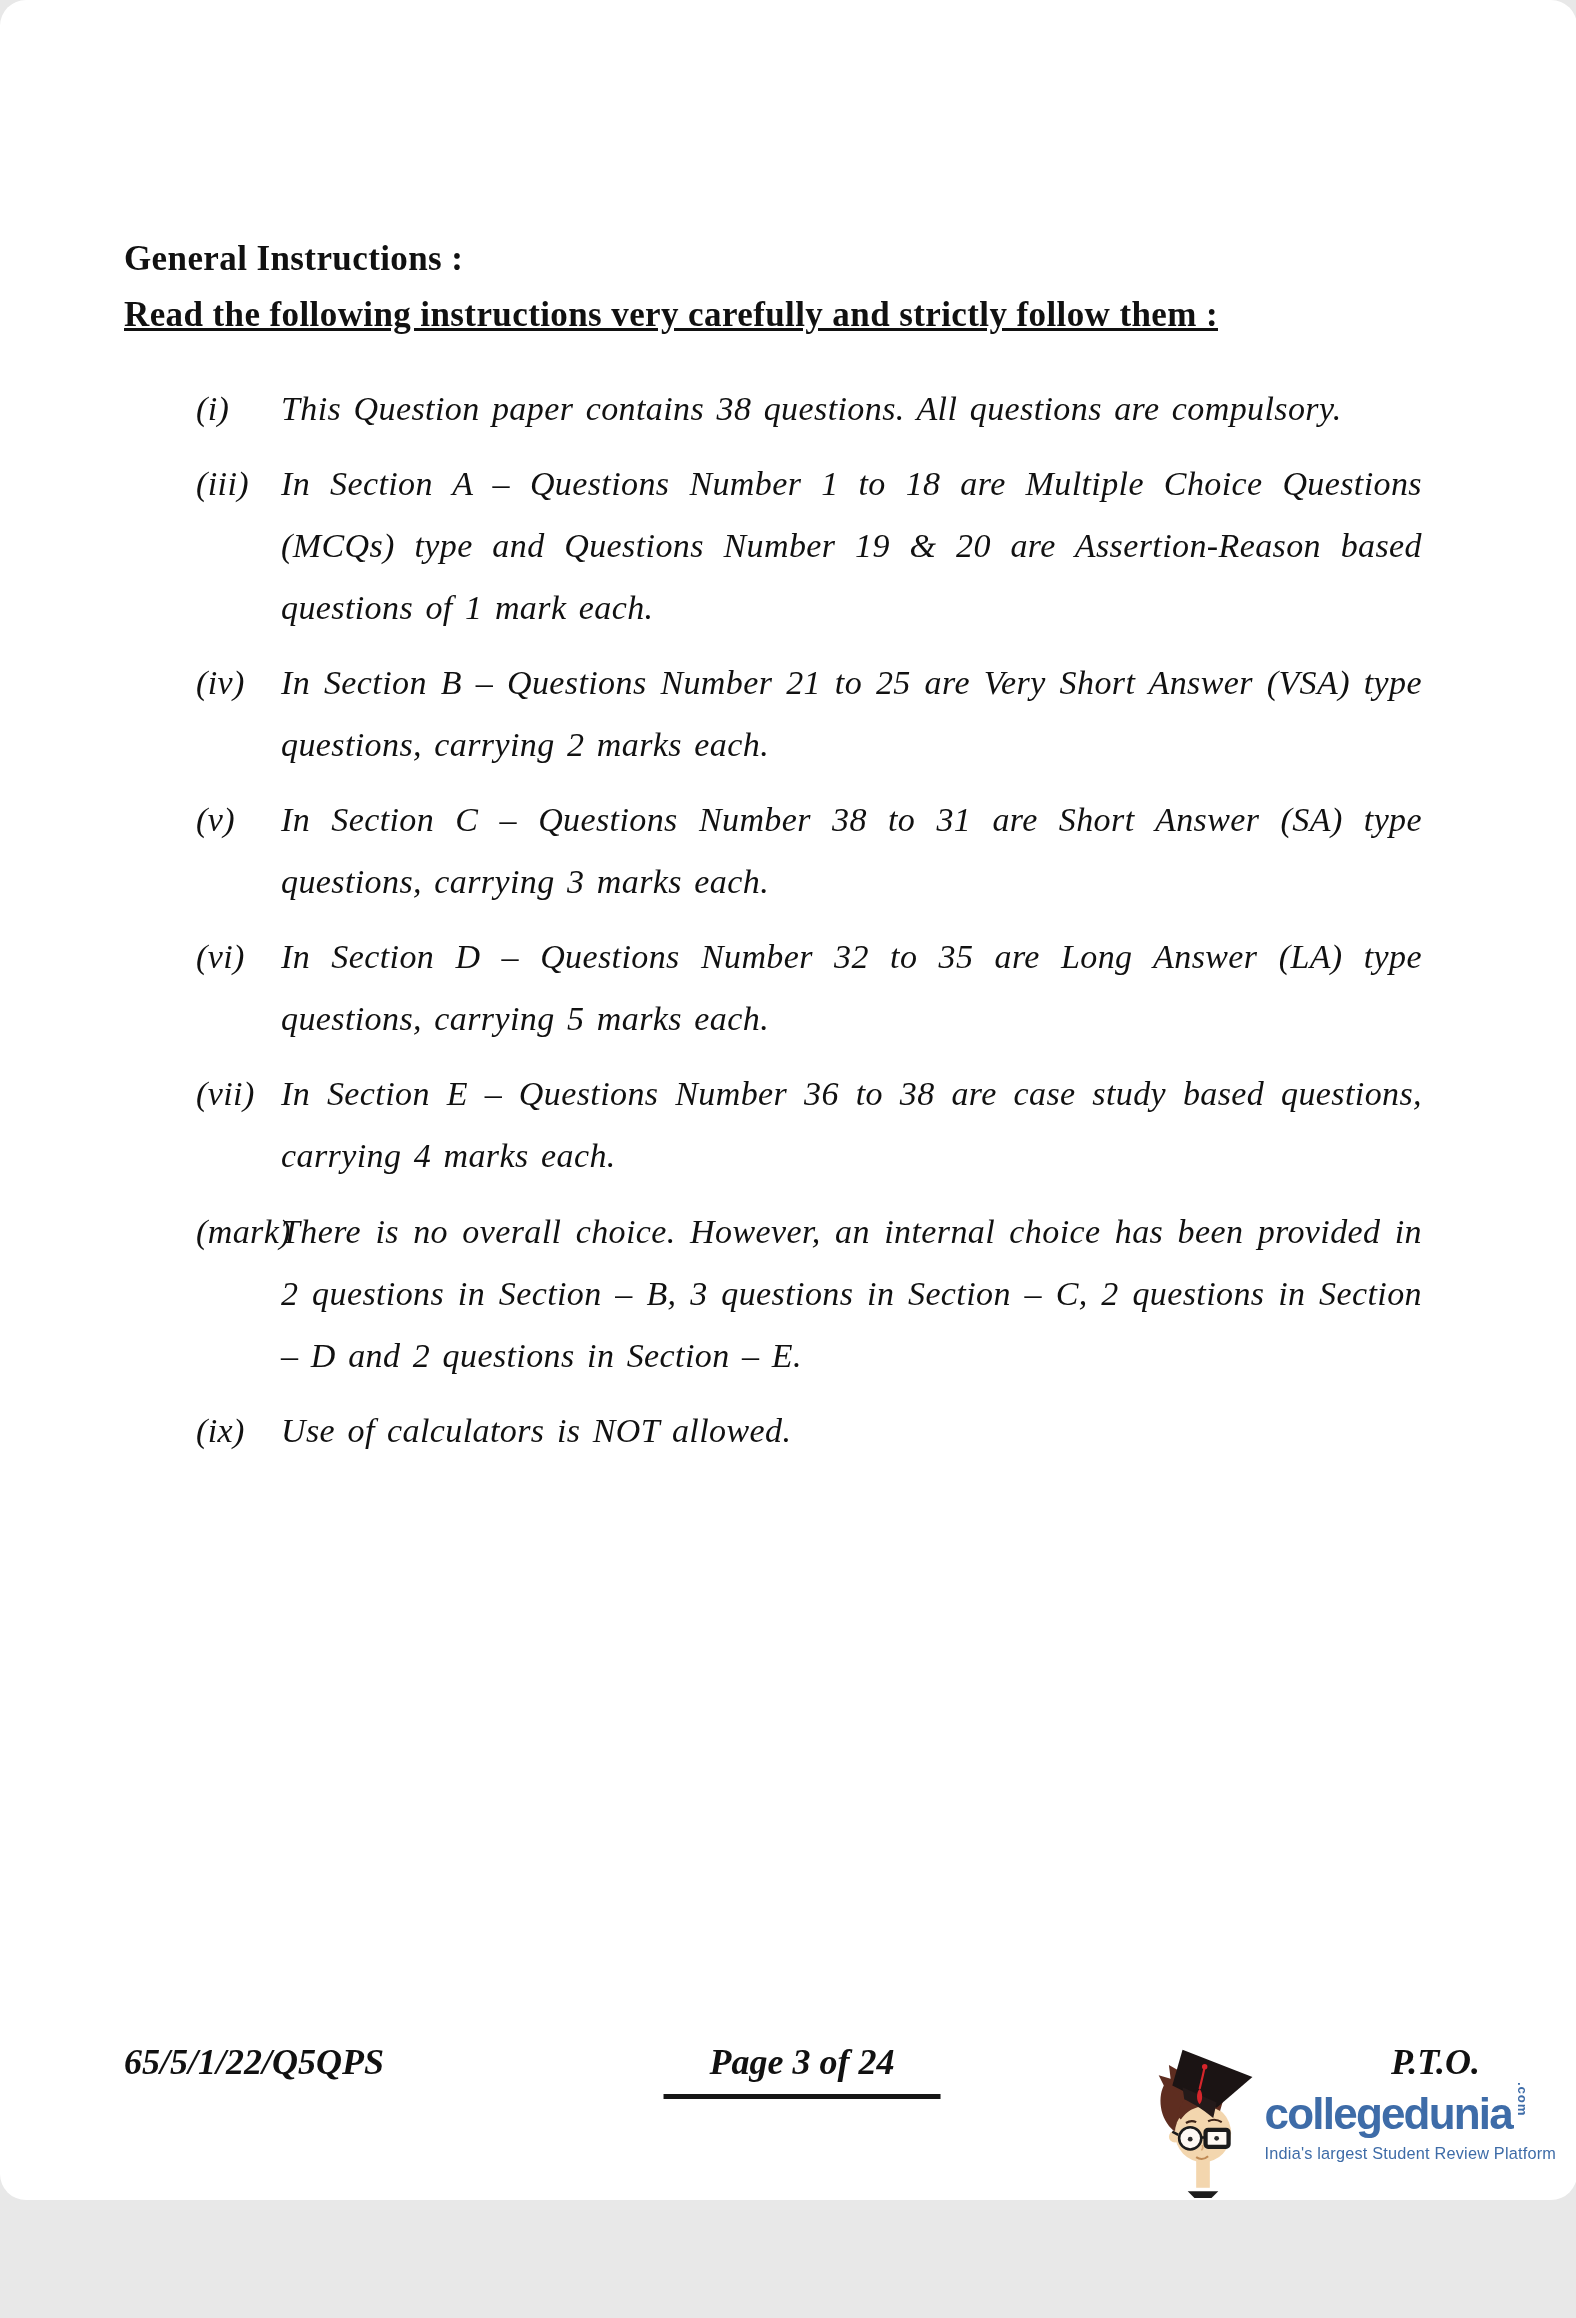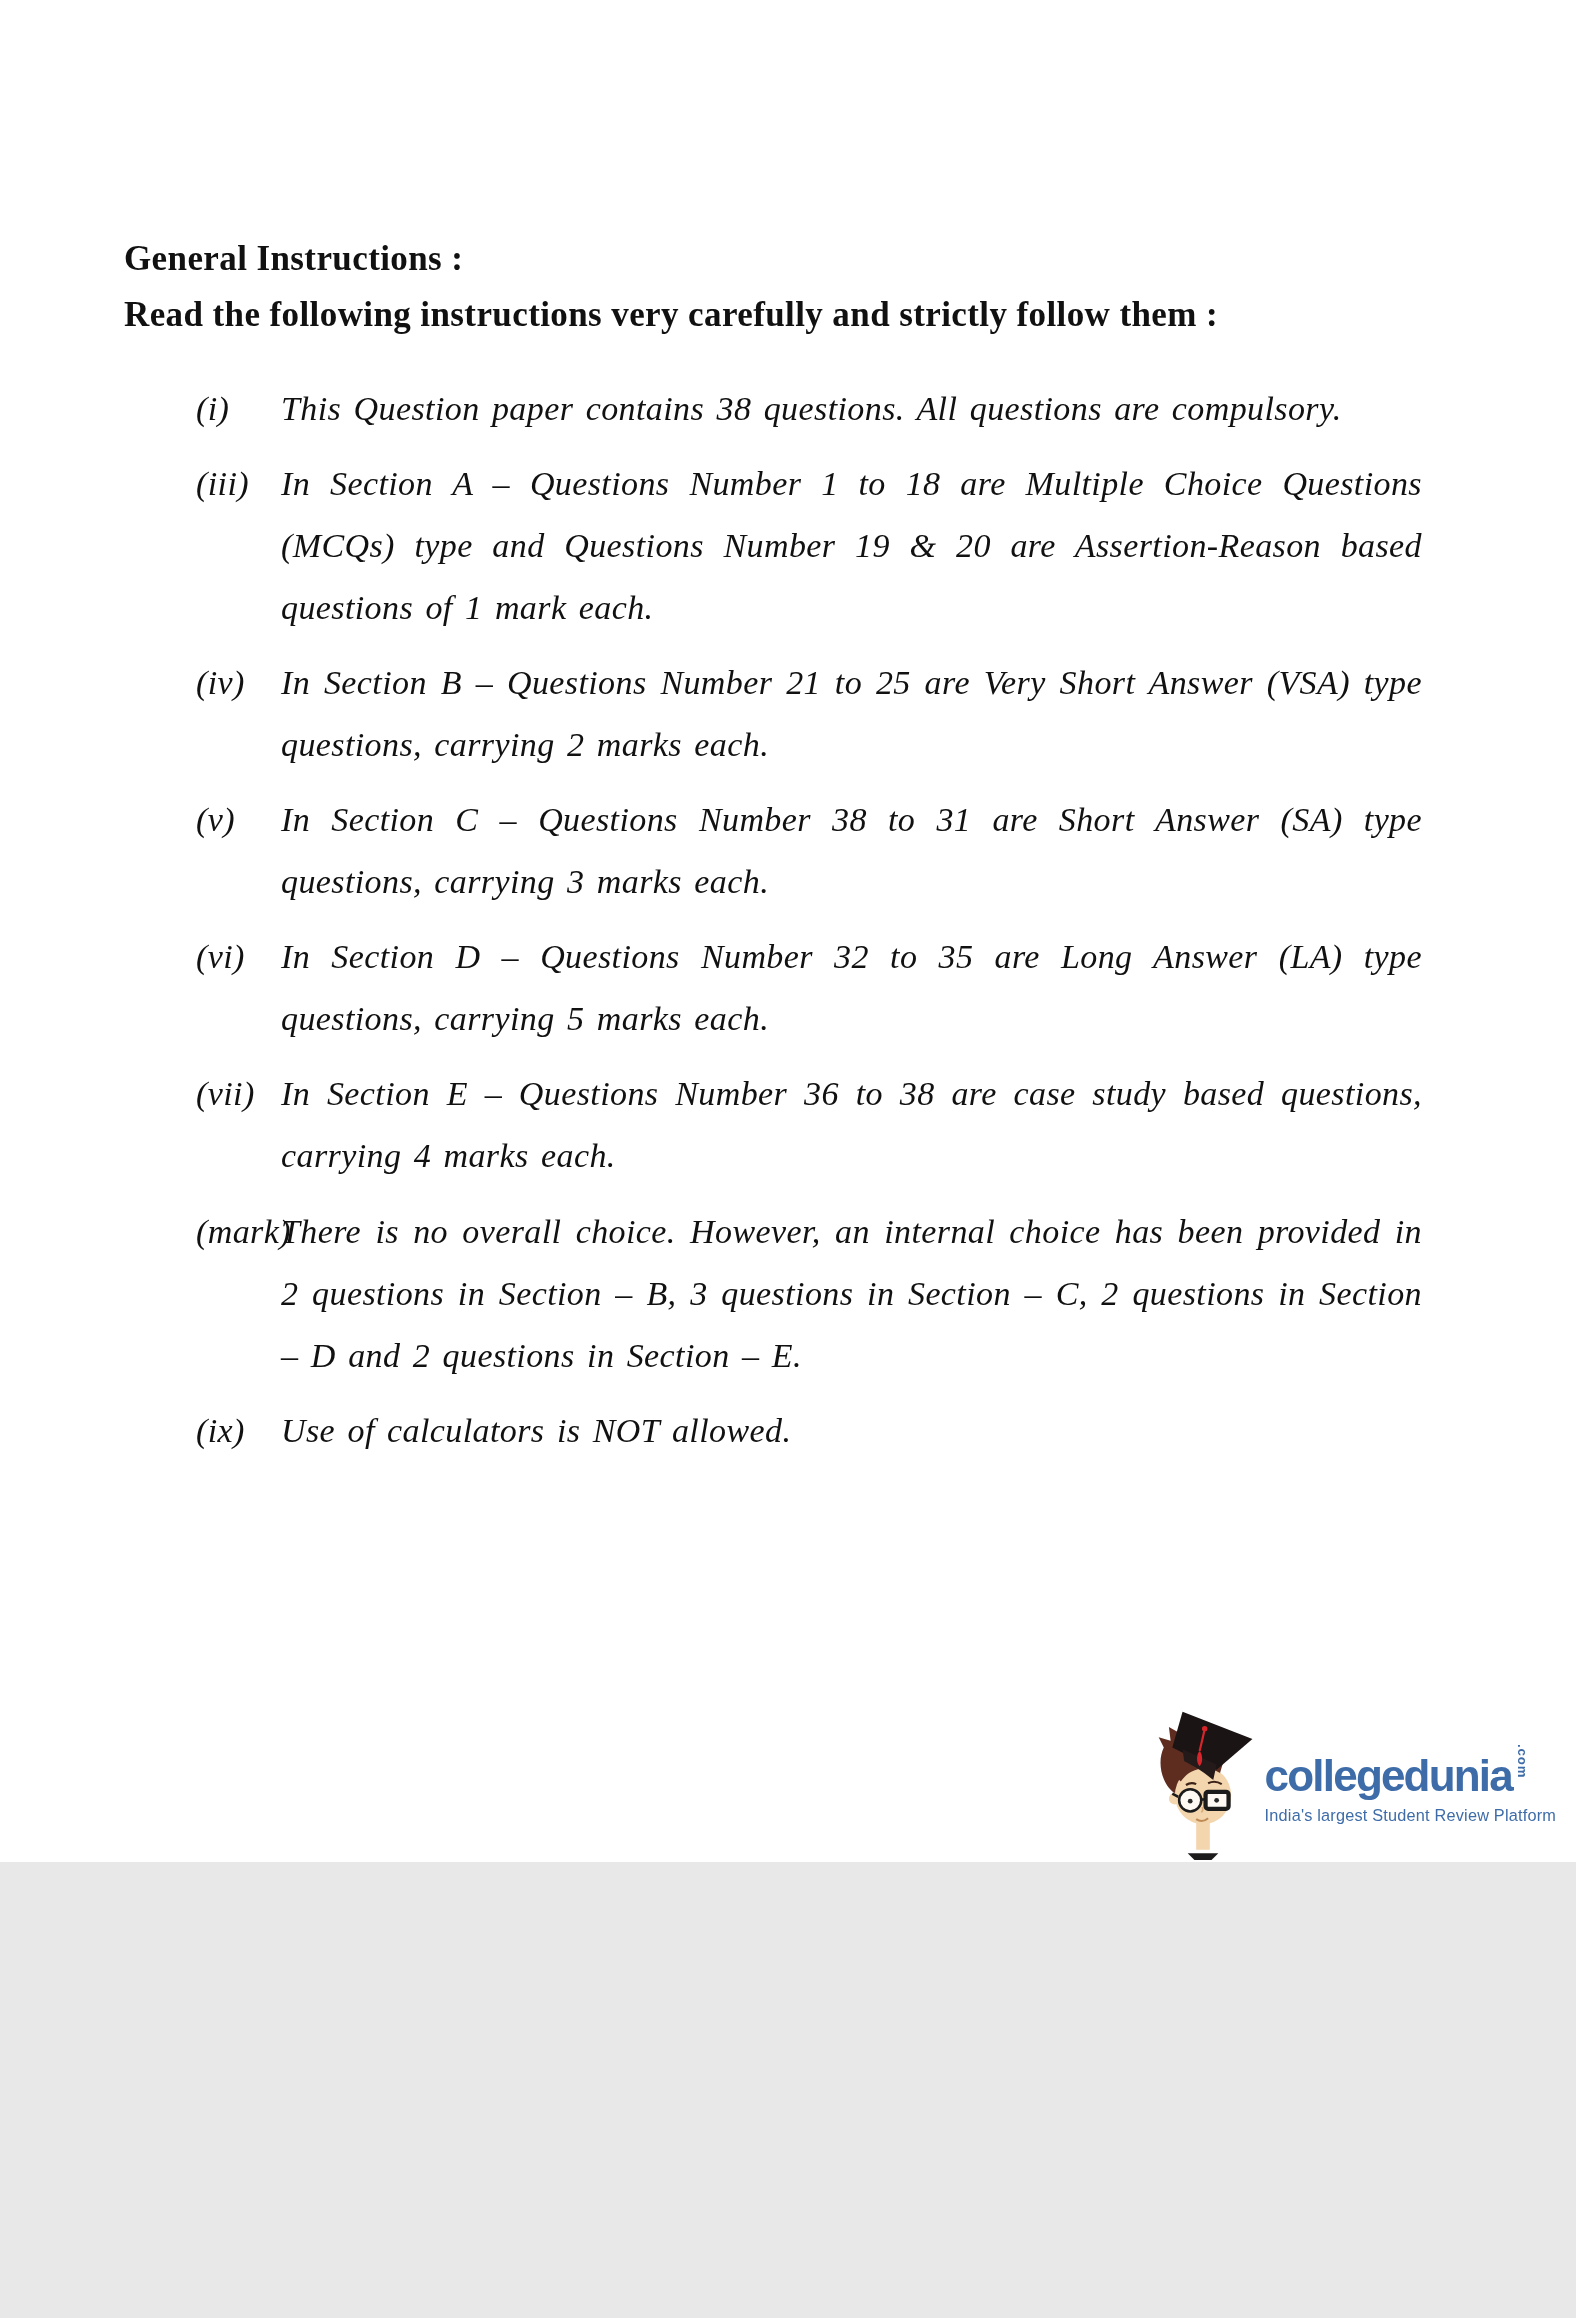--- a/index.html
+++ b/index.html
@@ -1,36 +1,37 @@
 <!DOCTYPE html>
 <html style="font-size:14px"><head>
 <meta charset="utf-8">
 <style>
   html, body { margin: 0; padding: 0; background: #e8e8e8; }
   .page {
     position: relative;
     width: 1577px;
-    height: 1862px;
+    height: 2200px;
     background: #ffffff;
     margin: 0 auto;
     overflow: hidden;
     font-family: "Liberation Serif", serif;
     color: #111111;
+    border-radius: 26px;
   }
 
   
   .doc { position: absolute; left: 124px; top: 237px; width: 1298px; }
   .h1, .h2 {
     font-weight: 700;
     font-size: 35px;
     line-height: 44px;
     letter-spacing: 0.4px;
   }
   .h1 { margin-bottom: 11.5px; }
-  .h2 { margin-bottom: 12px; }
+  .h2 { margin-bottom: 12px; text-decoration: underline; }
 
   
   .instructions { margin: 41px 0 0 72px; }
   .item {
     display: flex;
     font-style: italic;
     font-size: 34px;
     line-height: 62px;
     letter-spacing: 0.4px;
     word-spacing: 3.5px;

